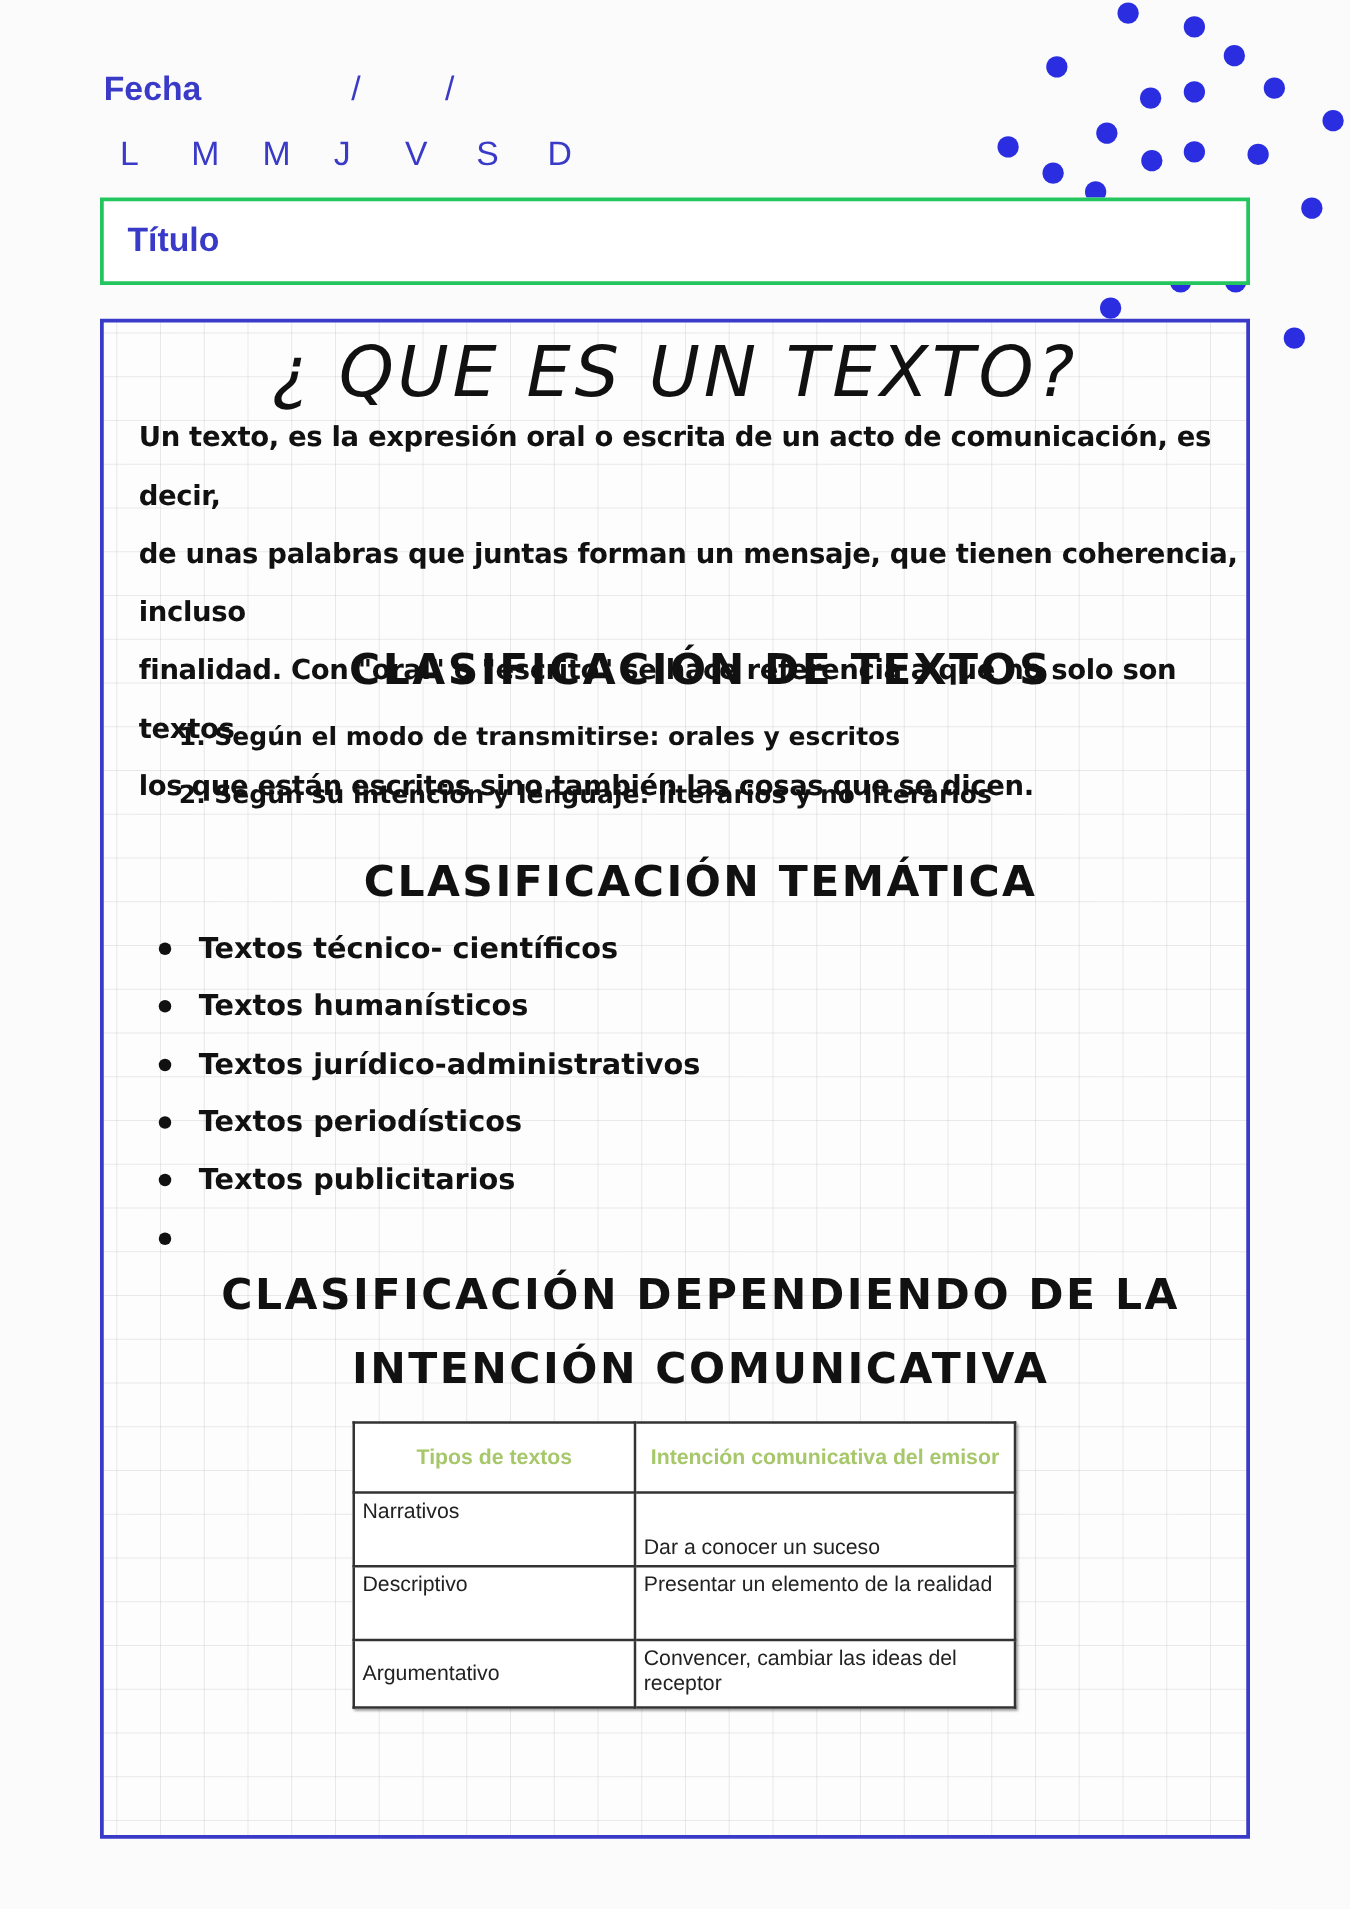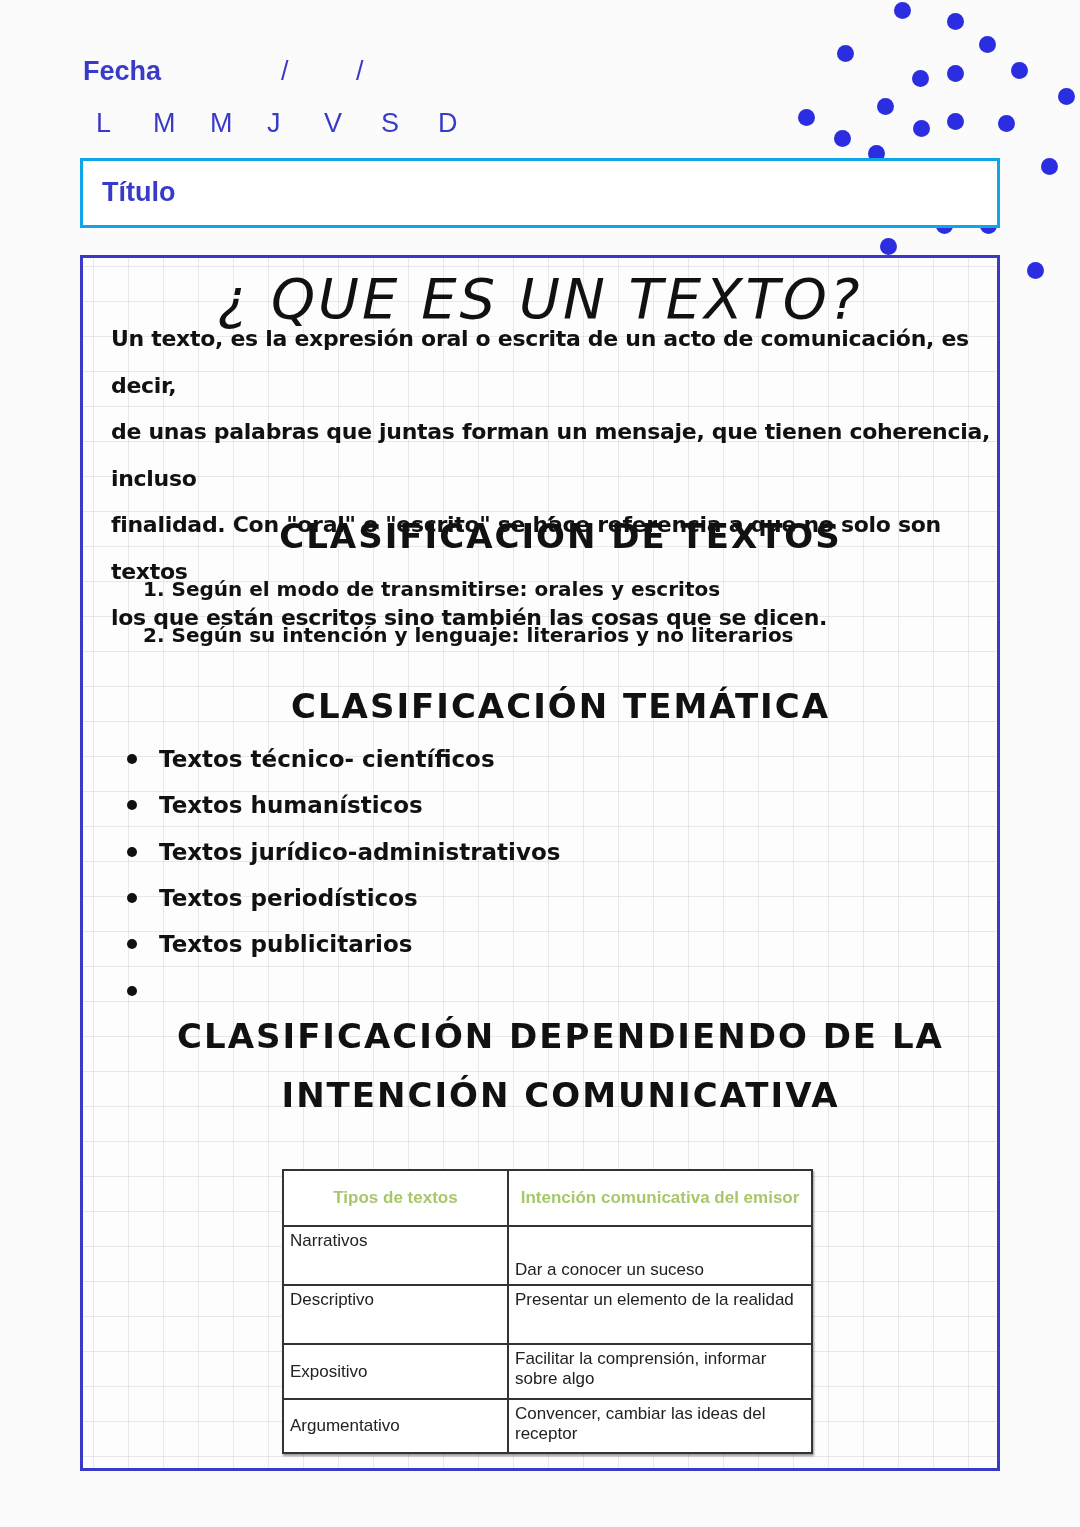--- a/index.html
+++ b/index.html
@@ -17,21 +17,21 @@
   }
   .slash { position: absolute; top: 56px; font-size: 27px; color: #3a3ac8; }
   .days {
     position: absolute; top: 108px; left: 96px;
     display: flex; font-size: 27px; color: #3a3ac8;
   }
   .days span { width: 57px; display: inline-block; }
   .title-box {
     position: absolute; left: 80px; top: 158px;
     width: 914px; height: 64px;
-    border: 3px solid #0ea5e9; background: #fff;
+    border: 3px solid #22c55e; background: #fff;
     z-index: 2;
   }
   .title-box .label {
     position: absolute; left: 19px; top: 16px;
     font-size: 27px; font-weight: bold; color: #3a3ac8;
   }
   .dot {
     position: absolute; width: 17px; height: 17px; border-radius: 50%;
     background: #2a2ee0;
   }
@@ -51,21 +51,21 @@
   .hand {
     font-family: "DejaVu Sans", sans-serif;
     color: #111;
   }
   .main-title {
     position: absolute; left: 0; right: 0; top: 8px;
     text-align: center; font-size: 56px; font-weight: normal;
     letter-spacing: 3px; font-style: italic;
   }
   .para {
-    position: absolute; left: 28px; top: 58px; width: 880px;
+    position: absolute; left: 28px; top: 70px; width: 880px;
     font-size: 22px; line-height: 46.5px; font-weight: bold;
     letter-spacing: -0.3px;
   }
   .h2 {
     position: absolute; left: 12px; right: 0; text-align: center;
     font-size: 34px; font-weight: bold; letter-spacing: 2px; padding-left: 29px;
   }
   .numbered {
     position: absolute; left: 60px; font-size: 20px; font-weight: bold;
   }
@@ -76,21 +76,20 @@
   .bullets div { height: 46.3px; line-height: 46px; display: flex; align-items: center; }
   .bullets .b {
     width: 10px; height: 10px; border-radius: 50%; background: #111;
     margin-right: 22px;
   }
   table.types {
     position: absolute; left: 199px; top: 879px;
     border-collapse: collapse; background: #fff;
     font-family: "Liberation Sans", sans-serif; font-size: 17px; color: #222;
     box-shadow: 1px 2px 2px rgba(0,0,0,0.4);
-    margin-top: 32px;
   }
   table.types td, table.types th {
     border: 2px solid #333; padding: 4px 6px; vertical-align: top;
   }
   table.types th {
     color: #a6c76a; font-weight: bold; text-align: center; vertical-align: middle;
     height: 46px;
   }
   .col1 { width: 211px; }
   .col2 { width: 290px; }
@@ -194,23 +193,19 @@
       <th class="col2">Intención comunicativa del emisor</th>
     </tr>
     <tr style="height:59px">
       <td>Narrativos</td>
       <td style="vertical-align:bottom;">Dar a conocer un suceso</td>
     </tr>
     <tr style="height:59px">
       <td>Descriptivo</td>
       <td>Presentar un elemento de la realidad</td>
     </tr>
-    <tr style="height:55px">
-      <td style="vertical-align:middle">Expositivo</td>
-      <td>Facilitar la comprensión, informar sobre algo</td>
-    </tr>
     <tr style="height:54px">
       <td style="vertical-align:middle">Argumentativo</td>
       <td>Convencer, cambiar las ideas del receptor</td>
     </tr>
   </tbody>
     </table>
 </div>
 
 </body></html>

